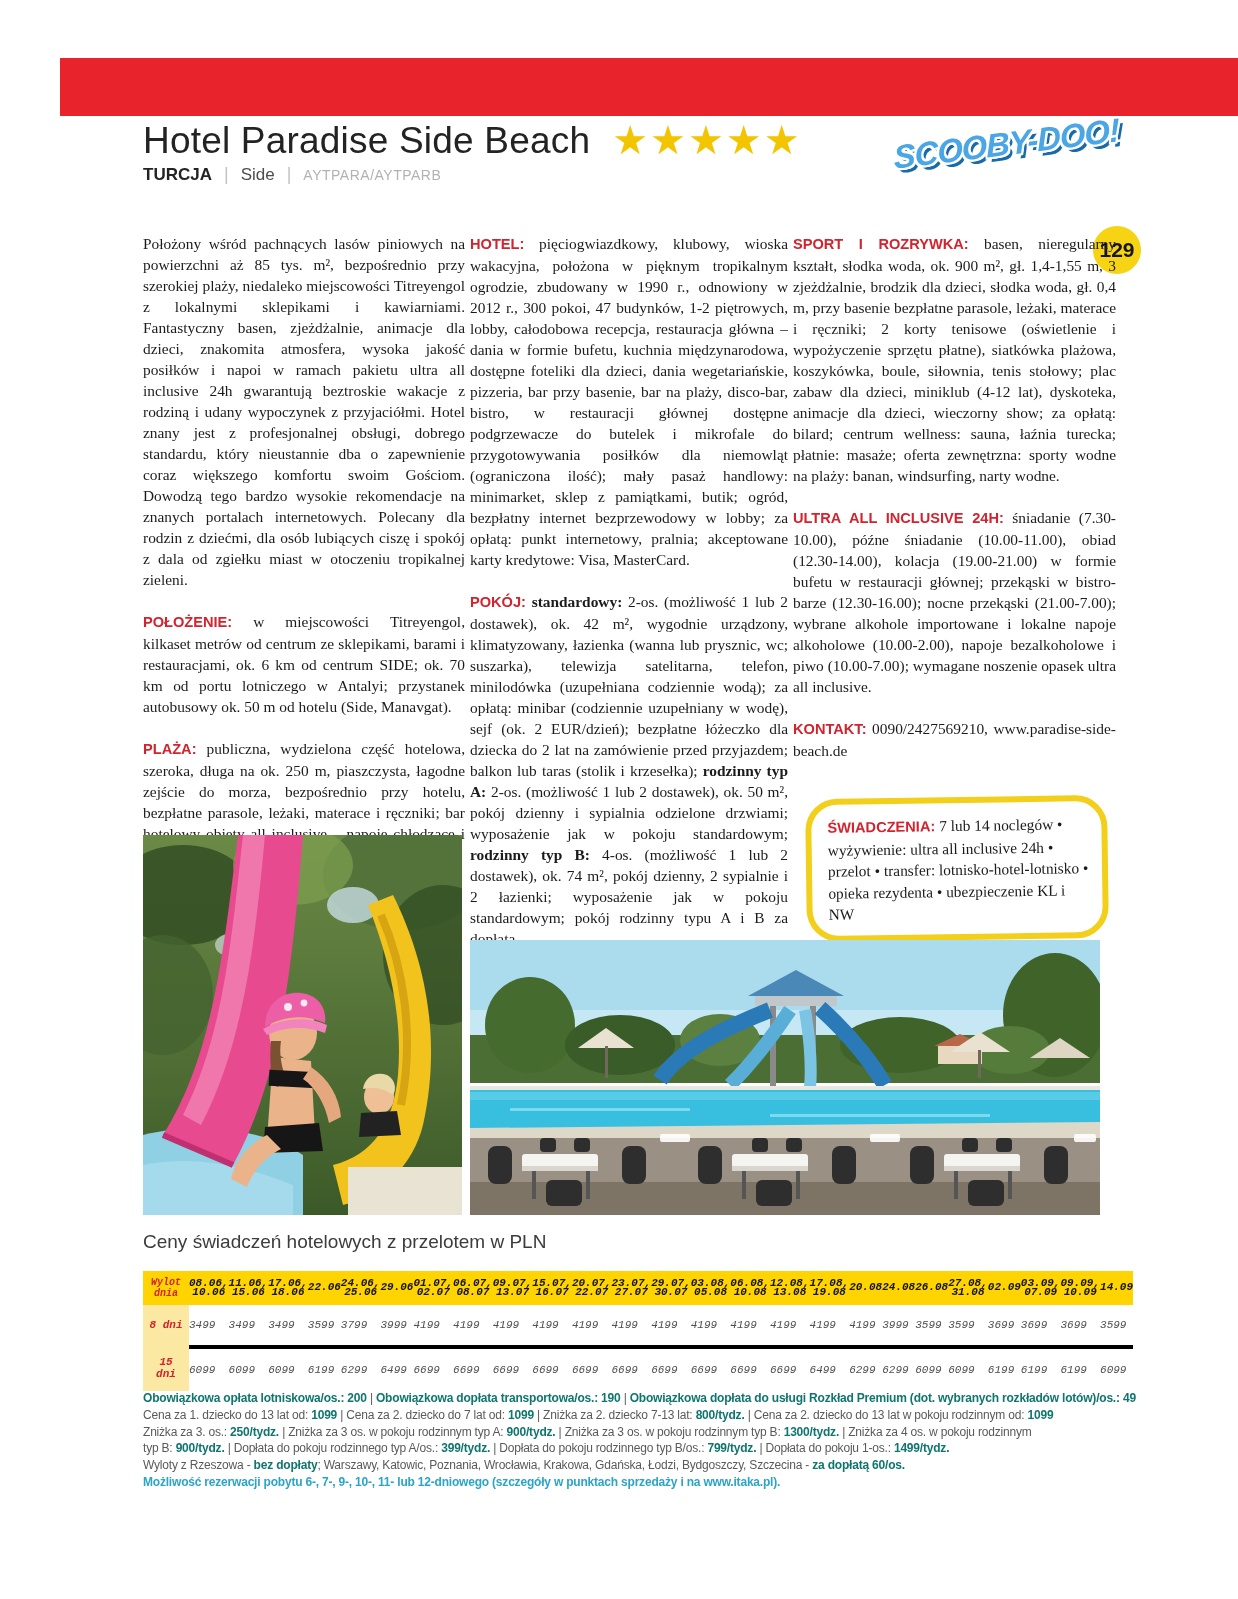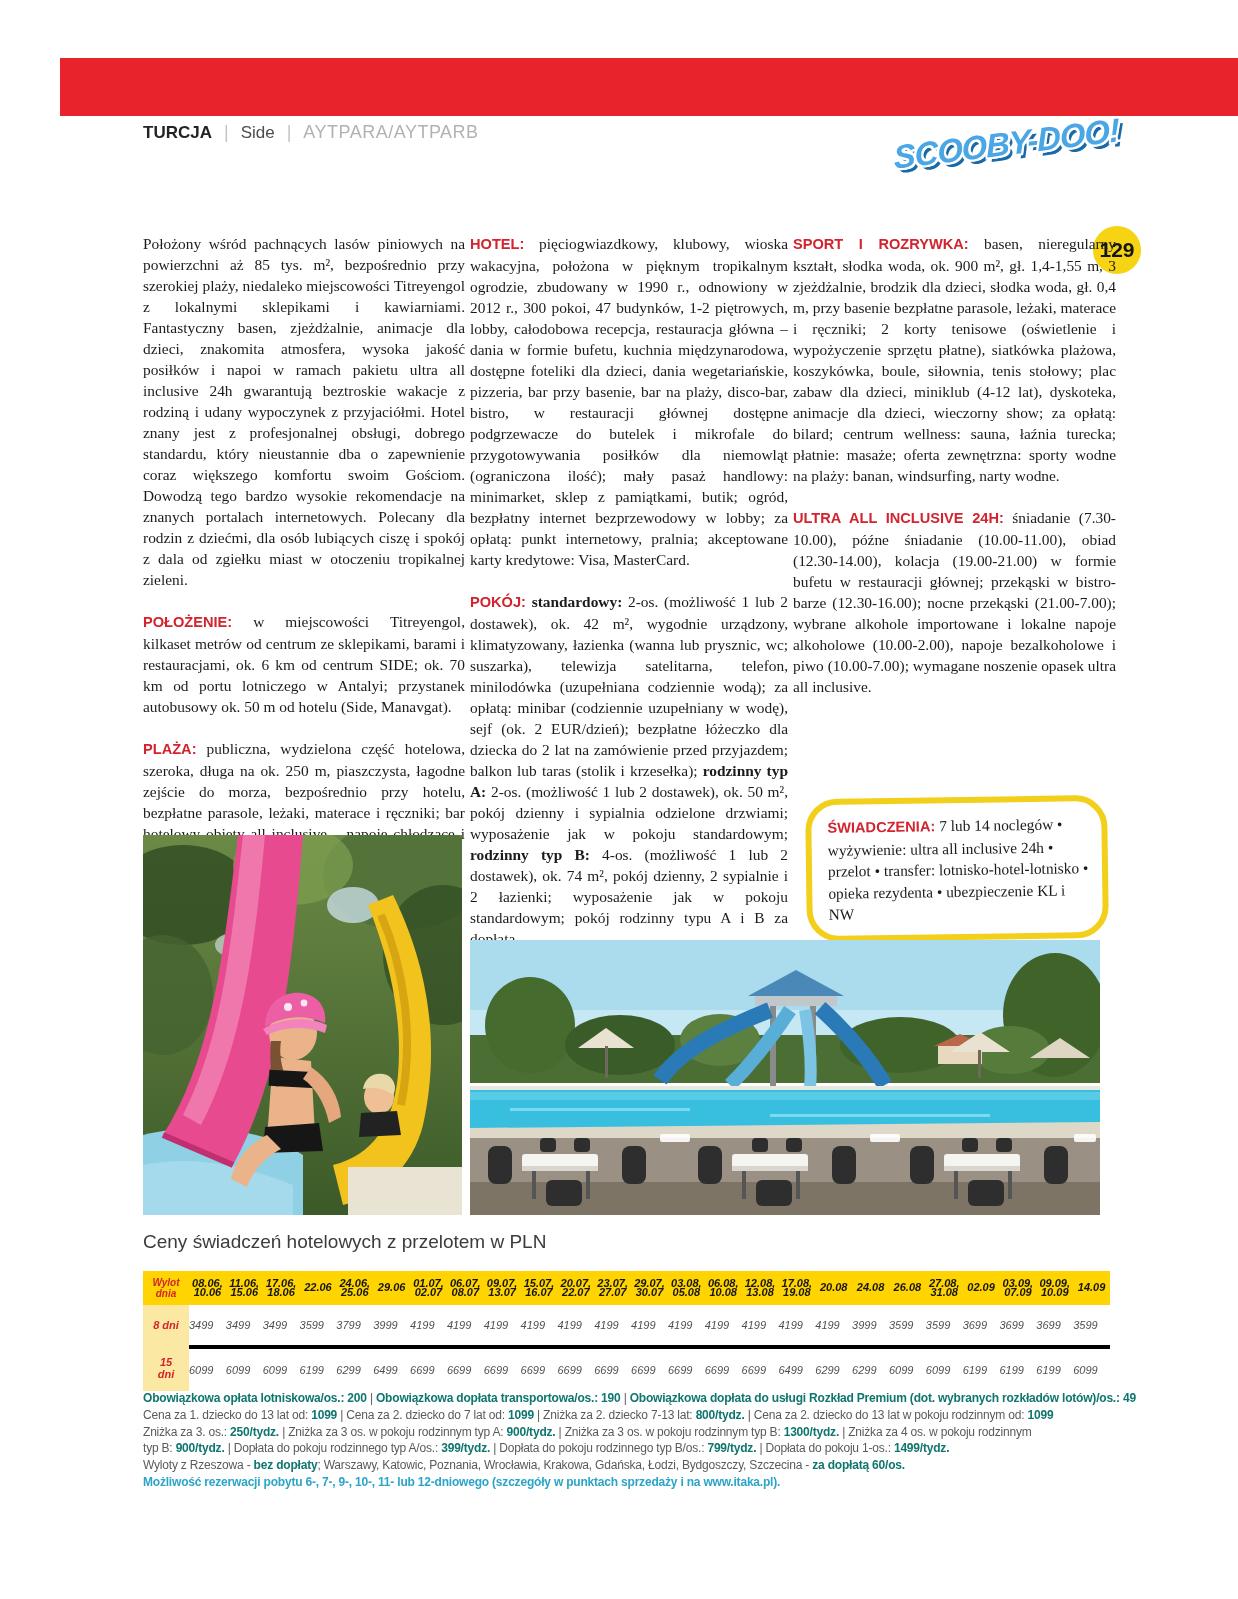--- a/index.html
+++ b/index.html
@@ -15,21 +15,21 @@
   .header { position:absolute; left:143px; top:120px; }
   .title-line { display:flex; align-items:center; gap:22px; }
   .hotel-title { font-family:"Liberation Sans",sans-serif; font-weight:400;
     font-size:37px; color:#232323; margin:0; letter-spacing:0.2px; }
   .stars { color:var(--star_gold,#f2c500); font-size:40px; line-height:1; letter-spacing:2px; }
   .subtitle { margin-top:2px; font-family:"Liberation Sans",sans-serif;
     font-size:17px; color:#232323; display:flex; align-items:center; gap:12px; }
   .country { font-weight:700; }
   .sep { color:#c3c3c3; font-weight:300; font-size:18px; }
   .region { color:#4d4d4d; }
-  .codes { color:#b2b2b2; font-size:18px; letter-spacing:0.5px; }
+  .codes { color:#b2b2b2; font-size:14px; letter-spacing:0.5px; }
   .scooby { position:absolute; left:893px; top:126px; width:210px;
     font-family:"Liberation Sans",sans-serif; font-weight:700; font-style:italic;
     font-size:33px; letter-spacing:-1px; color:var(--scooby_blue,#4aa6e4);
     transform:rotate(-7deg) skewX(-4deg);
     text-shadow:-2px 0 #fff,2px 0 #fff,0 -2px #fff,0 2px #fff,
       -2px -2px #fff,2px 2px #fff,-2px 2px #fff,2px -2px #fff,4px 5px 0 #1a6aa8;
     white-space:nowrap; }
   .badge { position:absolute; left:1093px; top:226px; width:48px; height:48px;
     border-radius:50%; background:var(--badge_yellow,#f6d414); display:flex;
     align-items:center; justify-content:center; font-family:"Liberation Sans",sans-serif;
@@ -54,21 +54,21 @@
   
   .photo { position:absolute; overflow:hidden; }
   .photo svg { display:block; width:100%; height:100%; }
   .photo1 { left:143px; top:835px; width:319px; height:380px; }
   .photo2 { left:470px; top:940px; width:630px; height:275px; }
 
   
   .ptitle { position:absolute; left:143px; top:1231px;
     font-family:"Liberation Sans",sans-serif; font-size:19px; color:#3c3c3c; }
   .ptable { position:absolute; left:143px; top:1271px; width:967px;
-    font-family:Liberation Sans, sans-serif; display:grid;
+    font-family:Liberation Mono, monospace; display:grid;
     grid-template-columns:46px repeat(25,1fr); }
   .h-corner { background:var(--table_yellow,#ffd400); color:var(--heading_red,#d2232e);
     font-weight:700; font-style:italic; font-size:10px; line-height:11px; height:34px;
     display:flex; flex-direction:column; align-items:center; justify-content:center; }
   .h-date { background:var(--table_yellow,#ffd400); font-weight:700; font-style:italic;
     font-size:11px; line-height:9.5px; color:#151515; height:34px;
     display:flex; flex-direction:column; align-items:center; justify-content:center;
     text-align:center; }
   .r-label { background:var(--table_label_bg,#fbe8a2); color:var(--heading_red,#d2232e);
     font-weight:700; font-style:italic; font-size:11px; line-height:12px;
@@ -89,20 +89,24 @@
   .fn.blue, .fn.blue .b { color:var(--note_blue,#2ba4c8); font-weight:700; }
 </style>
 </head>
 <body>
 
 <div class="page">
 
   <div class="red-bar"></div>
 
   <div class="header">
+    <div class="title-line">
+      <h1 class="hotel-title">Hotel Paradise Side Beach</h1>
+      <span class="stars">★★★★★</span>
+    </div>
     <div class="subtitle">
       <span class="country">TURCJA</span>
       <span class="sep">|</span>
       <span class="region">Side</span>
       <span class="sep">|</span>
       <span class="codes">AYTPARA/AYTPARB</span>
     </div>
   </div>
 
   <div class="scooby">SCOOBY-DOO!</div>
@@ -116,20 +120,21 @@
       <p class="sec"><span class="shead">POŁOŻENIE:</span><span> w miejscowości Titreyengol, kilkaset metrów od centrum ze sklepikami, barami i restauracjami, ok. 6 km od centrum SIDE; ok. 70 km od portu lotniczego w Antalyi; przystanek autobusowy ok. 50 m od hotelu (Side, Manavgat).</span></p>
       <p class="sec"><span class="shead">PLAŻA:</span><span> publiczna, wydzielona część hotelowa, szeroka, długa na ok. 250 m, piaszczysta, łagodne zejście do morza, bezpośrednio przy hotelu, bezpłatne parasole, leżaki, materace i ręczniki; bar hotelowy objęty all inclusive – napoje chłodzące i piwo.</span></p>
     </div>
   <div class="col col2">
       <p class="sec"><span class="shead">HOTEL:</span><span> pięciogwiazdkowy, klubowy, wioska wakacyjna, położona w pięknym tropikalnym ogrodzie, zbudowany w 1990 r., odnowiony w 2012 r., 300 pokoi, 47 budynków, 1-2 piętrowych, lobby, całodobowa recepcja, restauracja główna – dania w formie bufetu, kuchnia międzynarodowa, dostępne foteliki dla dzieci, dania wegetariańskie, pizzeria, bar przy basenie, bar na plaży, disco-bar, bistro, w restauracji głównej dostępne podgrzewacze do butelek i mikrofale do przygotowywania posiłków dla niemowląt (ograniczona ilość); mały pasaż handlowy: minimarket, sklep z pamiątkami, butik; ogród, bezpłatny internet bezprzewodowy w lobby; za opłatą: punkt internetowy, pralnia; akceptowane karty kredytowe: Visa, MasterCard.</span></p>
       <p class="sec"><span class="shead">POKÓJ:</span><span> </span><span class="b">standardowy:</span><span> 2-os. (możliwość 1 lub 2 dostawek), ok. 42 m², wygodnie urządzony, klimatyzowany, łazienka (wanna lub prysznic, wc; suszarka), telewizja satelitarna, telefon, minilodówka (uzupełniana codziennie wodą); za opłatą: minibar (codziennie uzupełniany w wodę), sejf (ok. 2 EUR/dzień); bezpłatne łóżeczko dla dziecka do 2 lat na zamówienie przed przyjazdem; balkon lub taras (stolik i krzesełka); </span><span class="b">rodzinny typ A:</span><span> 2-os. (możliwość 1 lub 2 dostawek), ok. 50 m², pokój dzienny i sypialnia odzielone drzwiami; wyposażenie jak w pokoju standardowym; </span><span class="b">rodzinny typ B:</span><span> 4-os. (możliwość 1 lub 2 dostawek), ok. 74 m², pokój dzienny, 2 sypialnie i 2 łazienki; wyposażenie jak w pokoju standardowym; pokój rodzinny typu A i B za dopłatą.</span></p>
     </div>
   <div class="col col3">
       <p class="sec"><span class="shead">SPORT I ROZRYWKA:</span><span> basen, nieregularny kształt, słodka woda, ok. 900 m², gł. 1,4-1,55 m, 3 zjeżdżalnie, brodzik dla dzieci, słodka woda, gł. 0,4 m, przy basenie bezpłatne parasole, leżaki, materace i ręczniki; 2 korty tenisowe (oświetlenie i wypożyczenie sprzętu płatne), siatkówka plażowa, koszykówka, boule, siłownia, tenis stołowy; plac zabaw dla dzieci, miniklub (4-12 lat), dyskoteka, animacje dla dzieci, wieczorny show; za opłatą: bilard; centrum wellness: sauna, łaźnia turecka; płatnie: masaże; oferta zewnętrzna: sporty wodne na plaży: banan, windsurfing, narty wodne.</span></p>
       <p class="sec"><span class="shead">ULTRA ALL INCLUSIVE 24H:</span><span> śniadanie (7.30-10.00), późne śniadanie (10.00-11.00), obiad (12.30-14.00), kolacja (19.00-21.00) w formie bufetu w restauracji głównej; przekąski w bistro-barze (12.30-16.00); nocne przekąski (21.00-7.00); wybrane alkohole importowane i lokalne napoje alkoholowe (10.00-2.00), napoje bezalkoholowe i piwo (10.00-7.00); wymagane noszenie opasek ultra all inclusive.</span></p>
+      <p class="sec"><span class="shead">KONTAKT:</span><span> 0090/2427569210, www.paradise-side-beach.de</span></p>
     </div>
 
   <div class="swiadczenia">
       <p class="sec" style="margin: 0px;"><span class="shead">ŚWIADCZENIA:</span><span> 7 lub 14 noclegów • wyżywienie: ultra all inclusive 24h • przelot • transfer: lotnisko-hotel-lotnisko • opieka rezydenta • ubezpieczenie KL i NW</span></p>
     </div>
 
   <div class="photo photo1">
     <svg viewBox="0 0 319 380" preserveAspectRatio="none">
       <defs>
         <linearGradient id="g1" x1="0" y1="0" x2="0" y2="1">

